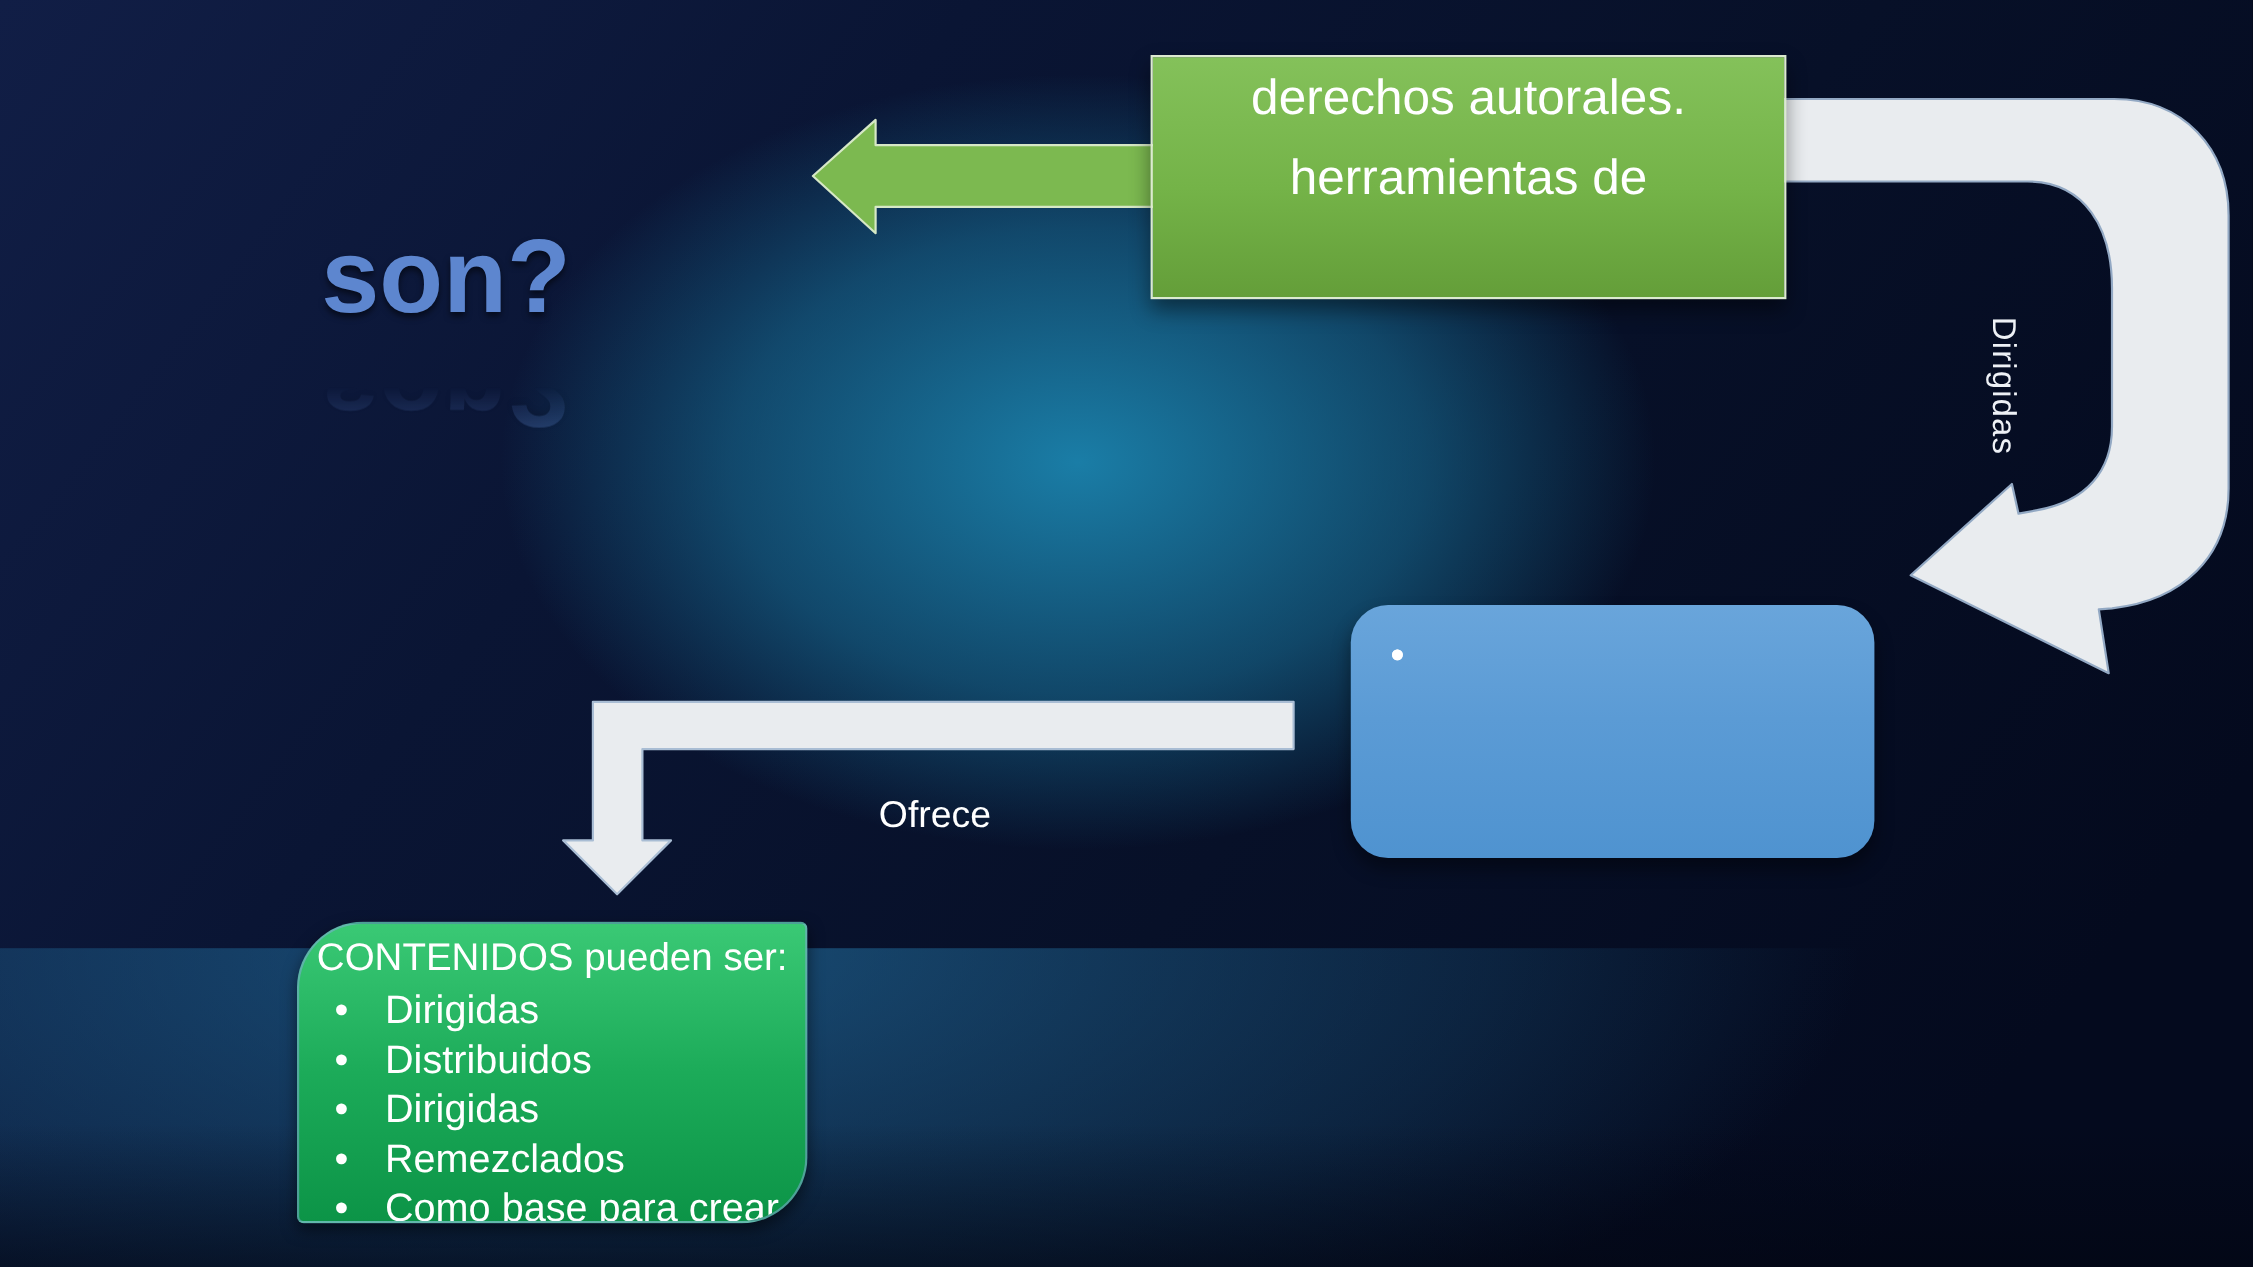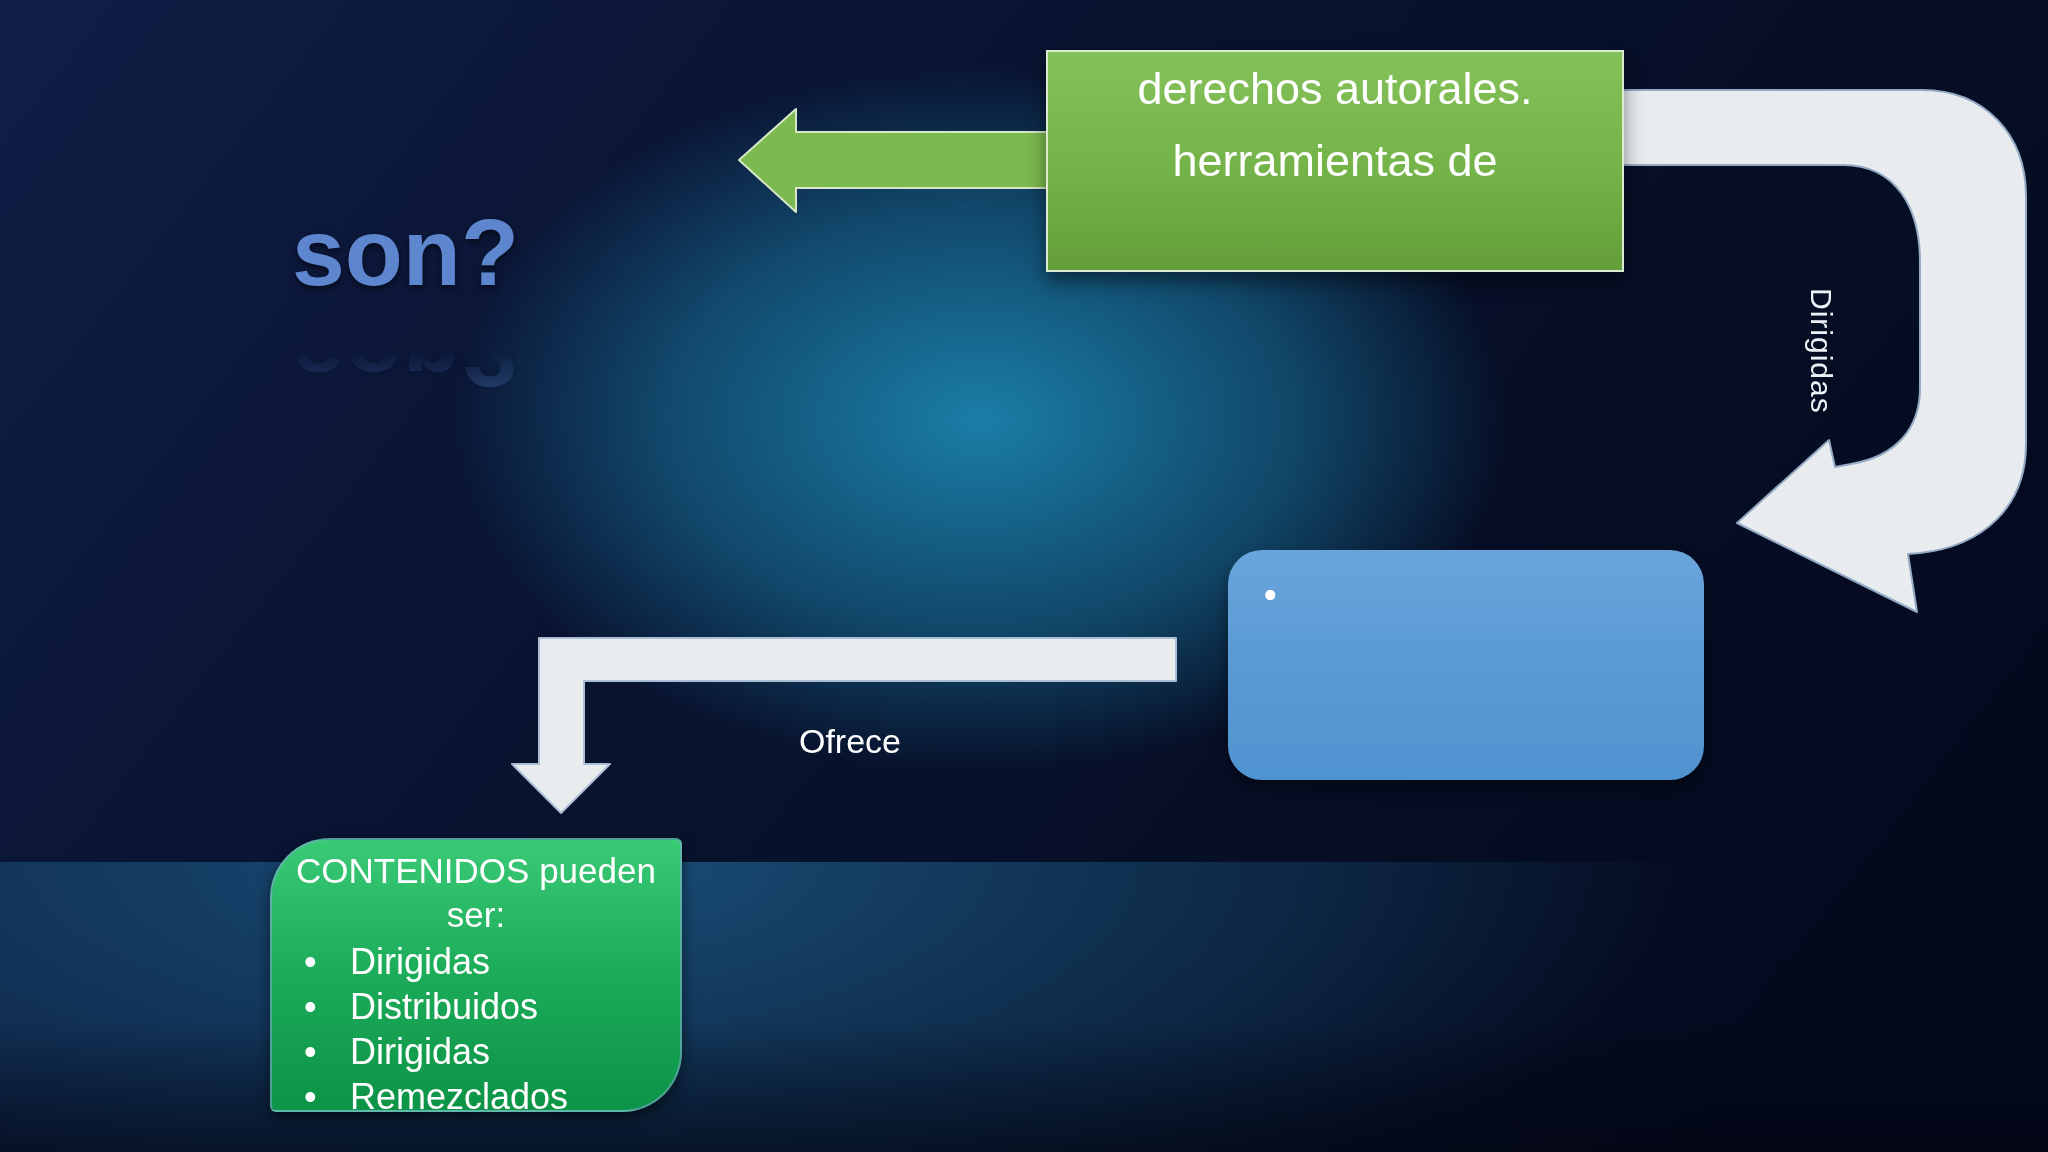--- a/index.html
+++ b/index.html
@@ -41,21 +41,21 @@
       box-shadow:0 10px 16px rgba(0,0,0,0.4);
       color:#fff;font-size:36px;padding:20px 24px 0 26px;}
   .blist{list-style:none;margin:0;padding:0;}
   .blist li{position:relative;padding-left:50px;line-height:49px;
       text-align:justify;text-align-last:left;}
   .blist .bullet{position:absolute;left:10px;}
 
   .ofrece{position:absolute;left:770px;top:702px;width:160px;text-align:center;
       font-size:34px;color:#fff;margin-top:20px;}
 
-  .contents-box{position:absolute;left:270px;top:838px;width:412px;height:274px;
+  .contents-box{position:absolute;left:270px;top:838px;width:464px;height:274px;
       box-sizing:border-box;border-radius:60px 6px 60px 6px;
       border:2px solid rgba(130,170,215,0.55);
       background:linear-gradient(180deg,#3ac975 0%,#1cab59 50%,#0c9447 100%);
       box-shadow:0 6px 14px rgba(0,0,0,0.5);
       color:#fff;font-size:36px;overflow:hidden;}
   .contents-title{text-align:center;line-height:44px;margin-top:9px;font-size:35px;}
   .clist{list-style:none;margin:2px 0 0 0;padding:0;}
   .clist li{position:relative;padding-left:78px;line-height:45px;}
   .clist .bullet{position:absolute;left:32px;}
 </style>
@@ -111,18 +111,18 @@
       <li>
         <span class="bullet">•</span><span>Distribuidos</span>
       </li>
       <li>
         <span class="bullet">•</span><span>Dirigidas</span>
       </li>
       <li>
         <span class="bullet">•</span><span>Remezclados</span>
       </li>
       <li>
-        <span class="bullet">•</span>
+        <span class="bullet">•</span><span>Como base para crear</span>
       </li>
     </ul>
   </div>
 
 </div>
 
 </body></html>

